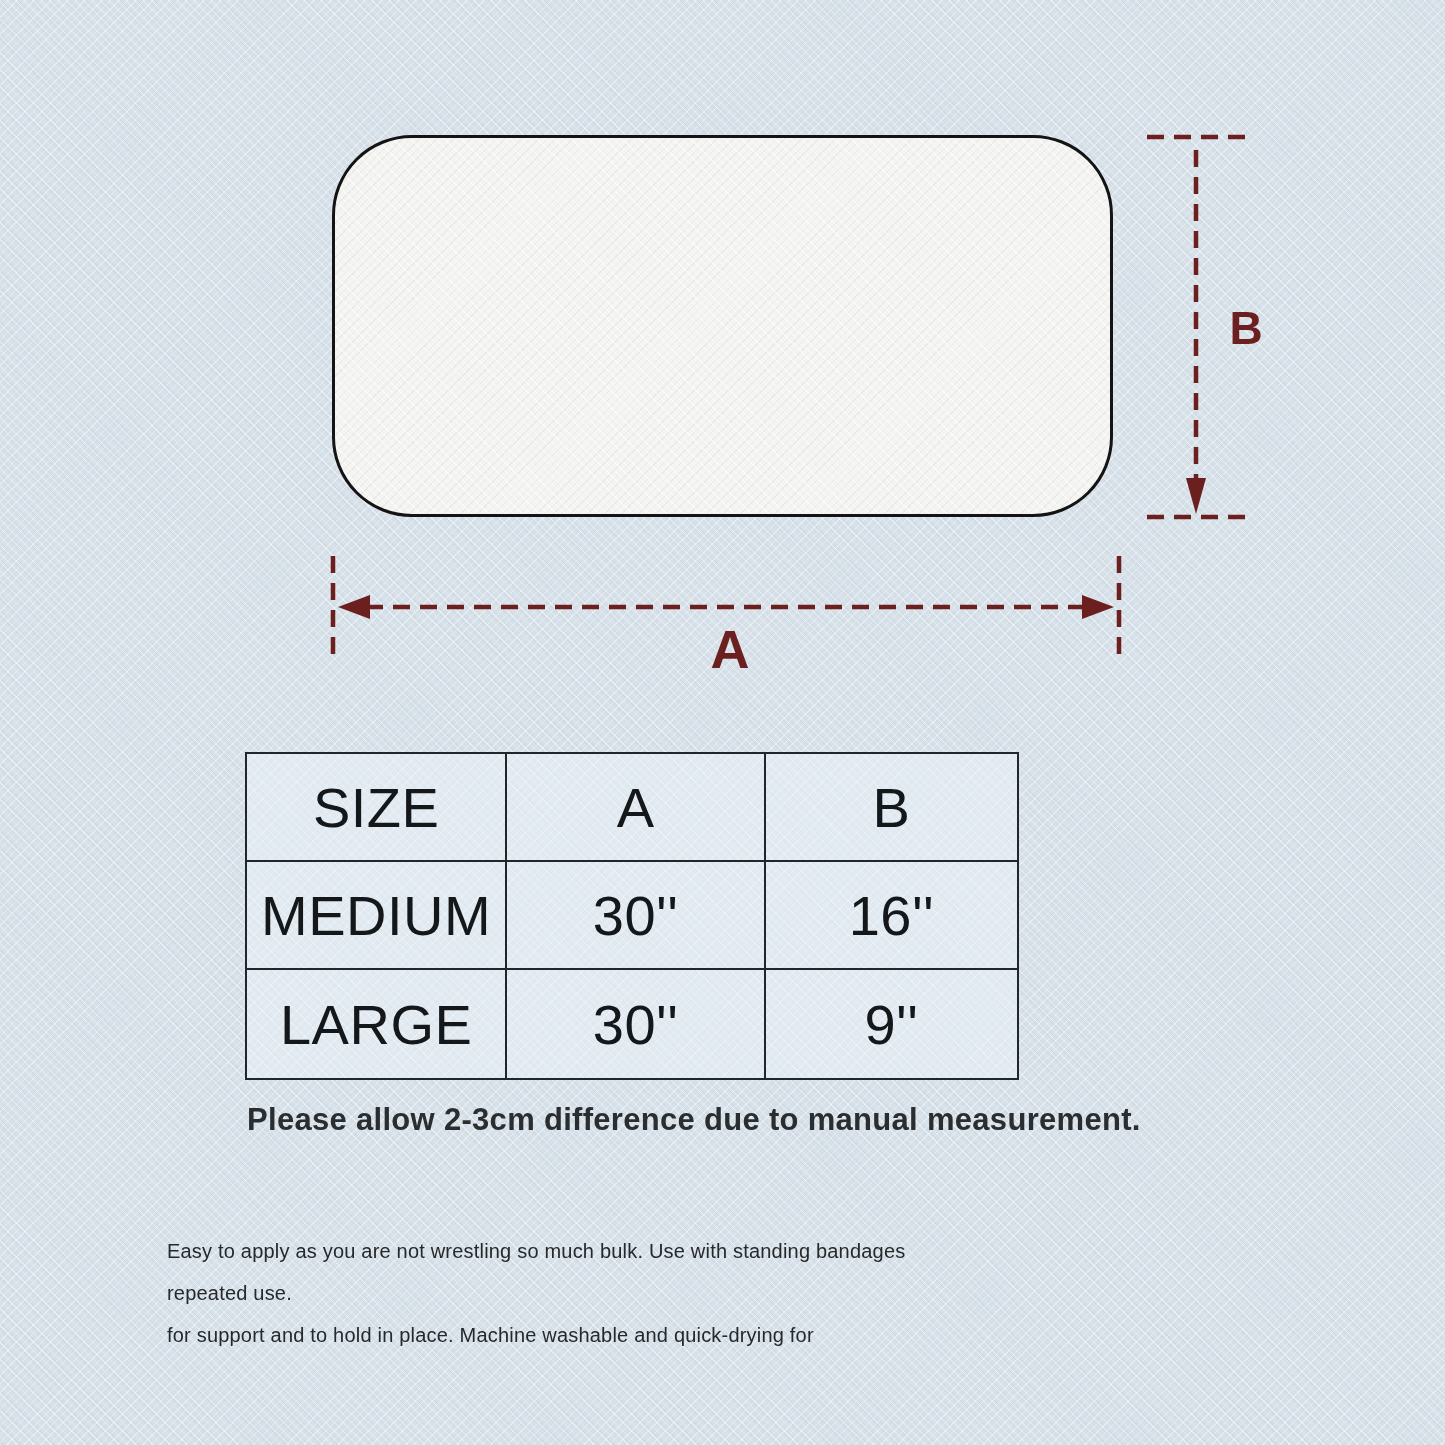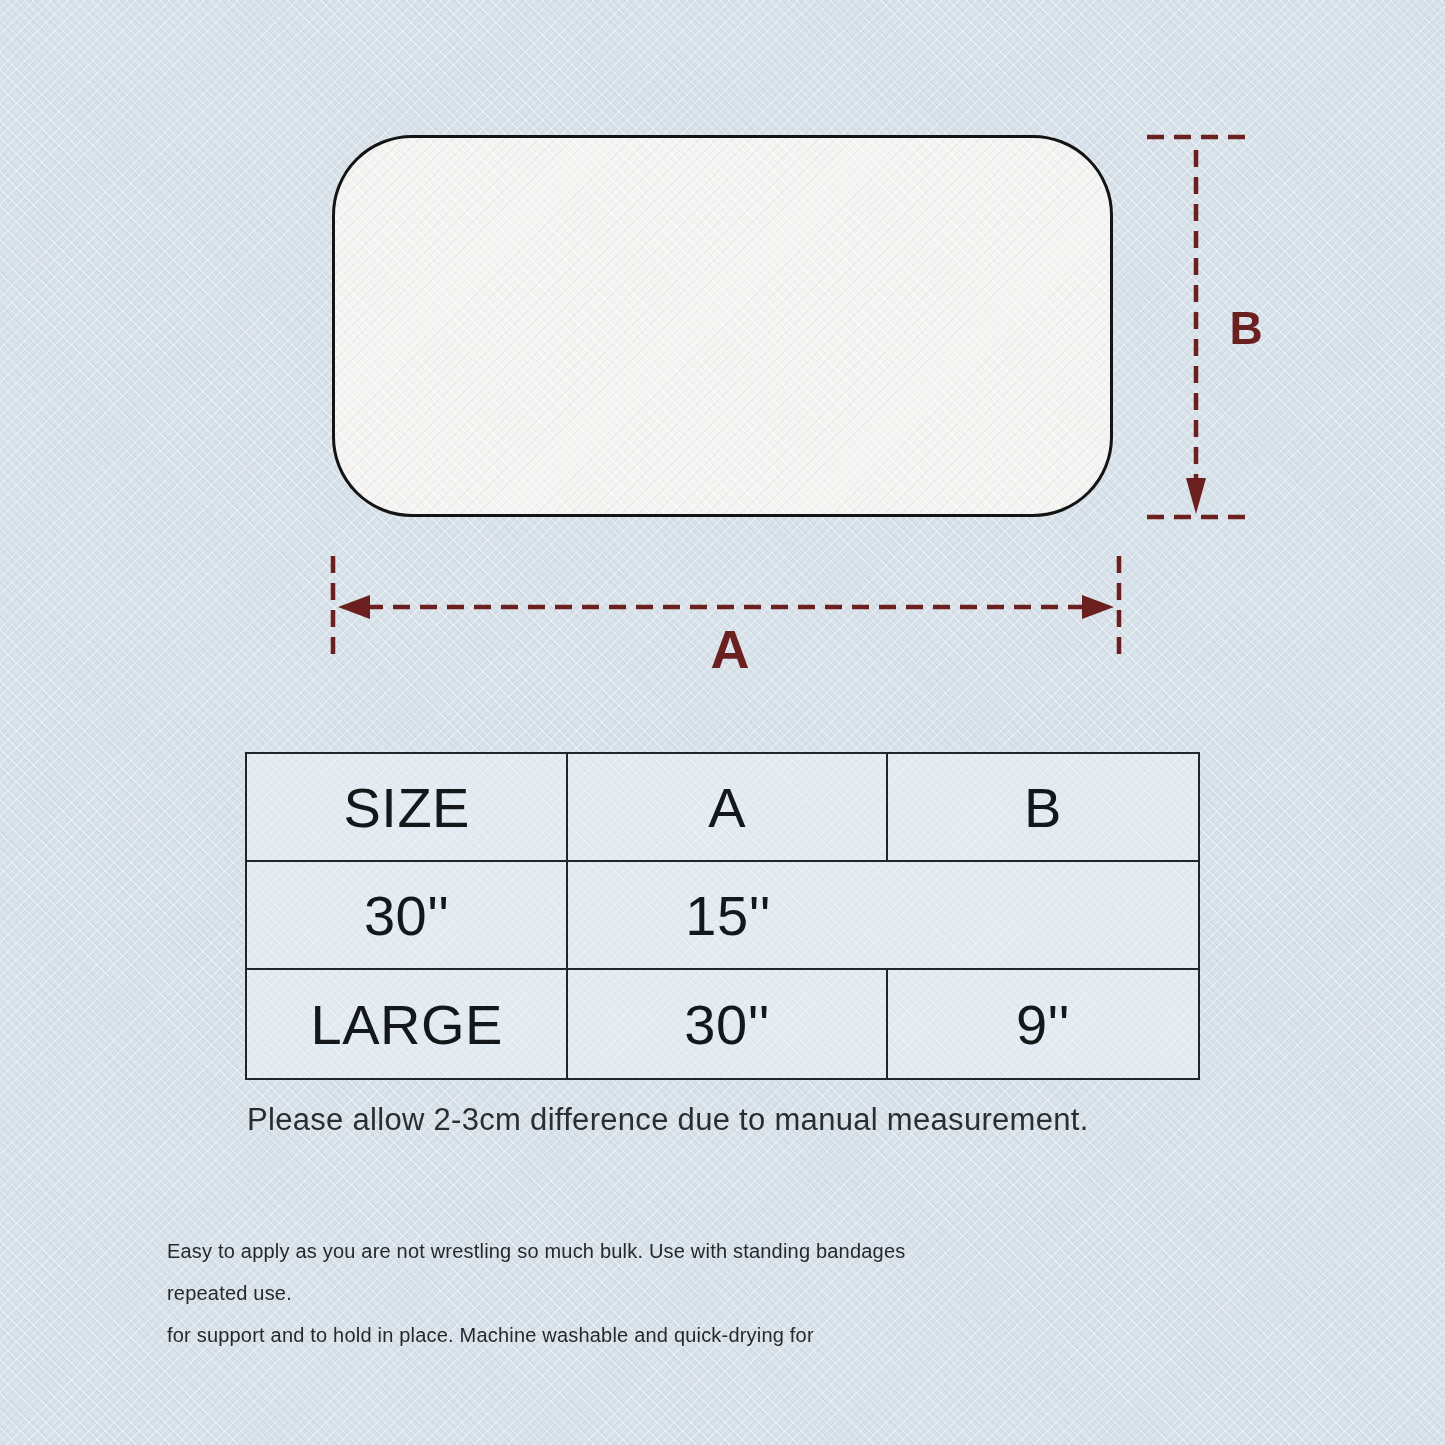--- a/index.html
+++ b/index.html
@@ -47,21 +47,21 @@
     font-weight: bold;
     text-align: center;
   }
   .dim-a { left: 693px; top: 618px; width: 74px; font-size: 54px; }
   .dim-b { left: 1216px; top: 301px; width: 60px; font-size: 46px; }
 
   
   .size-table {
     position: absolute;
     left: 245px; top: 752px;
-    width: 955px;
+    width: 774px;
     border: 2px solid var(--table-border, #20262b);
     background: rgba(236, 243, 247, 0.55);
   }
   .trow {
     display: grid;
     grid-template-columns: 33.8% 33.6% 32.6%;
     height: 108px;
     border-bottom: 2px solid var(--table-border, #20262b);
   }
   .trow:last-child { border-bottom: none; }
@@ -75,20 +75,21 @@
   }
   .tcell:last-child { border-right: none; }
 
   .note {
     position: absolute;
     left: 247px; top: 1102px;
     font-size: 31px;
     color: #2b2e30;
     letter-spacing: 0.3px;
     white-space: nowrap;
+    font-weight: bold;
   }
 
   .description {
     position: absolute;
     left: 167px; top: 1230px;
     font-size: 20px;
     line-height: 42px;
     color: #26292b;
     letter-spacing: 0.2px;
   }
@@ -118,22 +119,23 @@
   <div class="dim-label dim-a">A</div>
   <div class="dim-label dim-b">B</div>
 
   <div class="size-table">
     <div class="trow">
       <div class="tcell">SIZE</div>
       <div class="tcell">A</div>
       <div class="tcell">B</div>
     </div>
     <div class="trow">
+      <div class="tcell">MEDIUM</div>
       <div class="tcell">30''</div>
-      <div class="tcell">15''</div>
+      <div class="tcell">16''</div>
     </div>
     <div class="trow">
       <div class="tcell">LARGE</div>
       <div class="tcell">30''</div>
       <div class="tcell">9''</div>
     </div>
   </div>
 
   <div class="note">Please allow 2-3cm difference due to manual measurement.</div>
 

